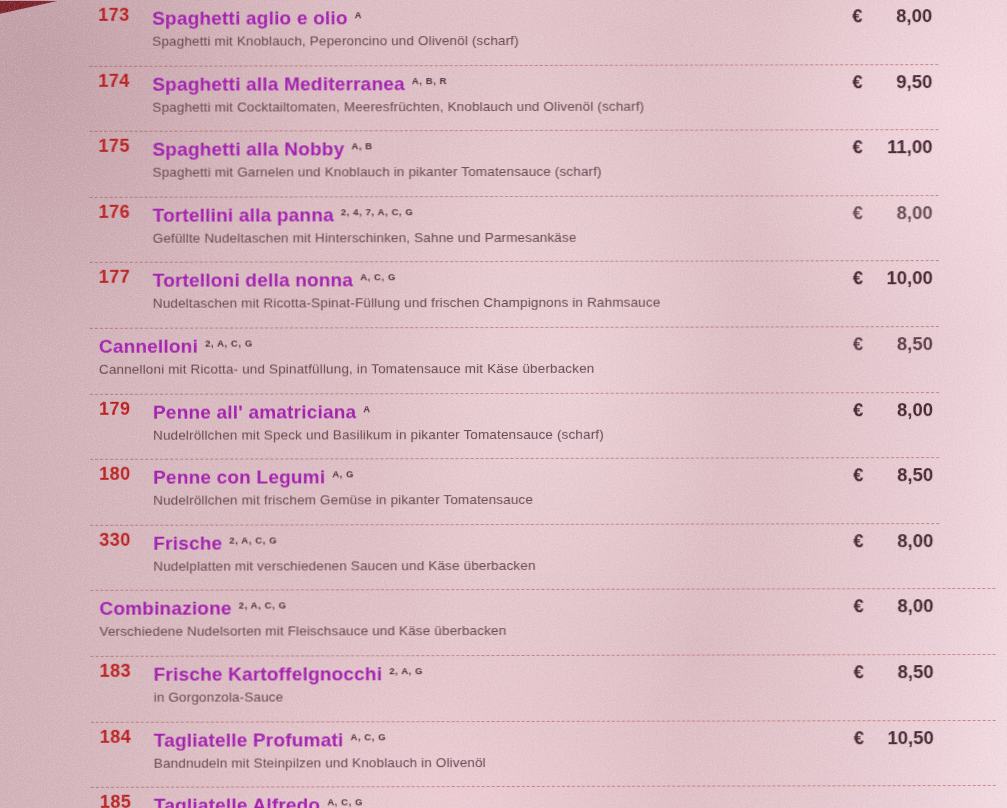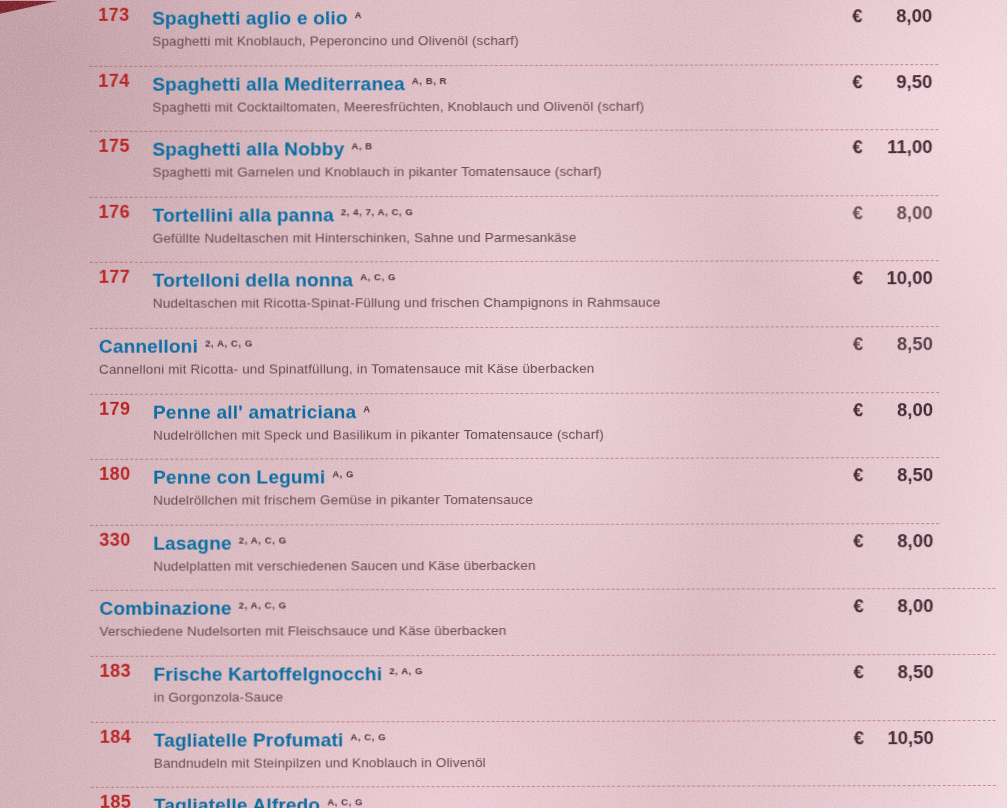--- a/index.html
+++ b/index.html
@@ -18,21 +18,21 @@
   .row{position:relative;height:65.6px;box-sizing:border-box;padding:4px 0 0 99px;display:flex;}
   .row::after{
     content:'';position:absolute;left:90px;right:68px;bottom:0;
     border-bottom:1px dashed rgba(156,72,62,0.55);
   }
   .row:nth-child(n+9)::after{right:12px;}
   .row:last-child::after{display:none;}
   .num{width:54px;font-size:18px;font-weight:700;color:#b91c1c;letter-spacing:.5px;}
   .main{flex:1;min-width:0;}
   .title-line{line-height:22px;white-space:nowrap;}
-  .title{font-size:19px;font-weight:700;color:#0369a1;letter-spacing:.2px;}
+  .title{font-size:19px;font-weight:700;color:#a21caf;letter-spacing:.2px;}
   .codes{font-size:9.5px;font-weight:700;color:#4a2a36;margin-left:7px;letter-spacing:.6px;vertical-align:6px;}
   .desc{margin-top:3px;font-size:13.5px;color:#63414d;letter-spacing:.15px;white-space:nowrap;}
   .price{position:absolute;left:853px;top:6px;width:80px;display:flex;justify-content:space-between;
          font-size:18.5px;font-weight:700;color:#43242f;}
   .row:nth-child(4) .price{opacity:.78;}
   .row:nth-child(6) .price{opacity:.85;}
   .corner-wedge{
     position:absolute;top:0;left:0;width:0;height:0;
     border-top:13px solid #76161f;border-right:58px solid transparent;opacity:.92;
   }
@@ -136,21 +136,21 @@
       </div>
       <div class="price">
           <span>€</span>
           <span>8,50</span>
         </div>
     </div>
 
     <div class="row">
       <span class="num">330</span>
       <div class="main">
-        <div class="title-line"><span class="title">Lasagne</span><sup class="codes">2, A, C, G</sup></div>
+        <div class="title-line"><span class="title">Frische</span><sup class="codes">2, A, C, G</sup></div>
         <div class="desc">Nudelplatten mit verschiedenen Saucen und Käse überbacken</div>
       </div>
       <div class="price">
           <span>€</span>
           <span>8,00</span>
         </div>
     </div>
 
     <div class="row">
       <div class="main">

